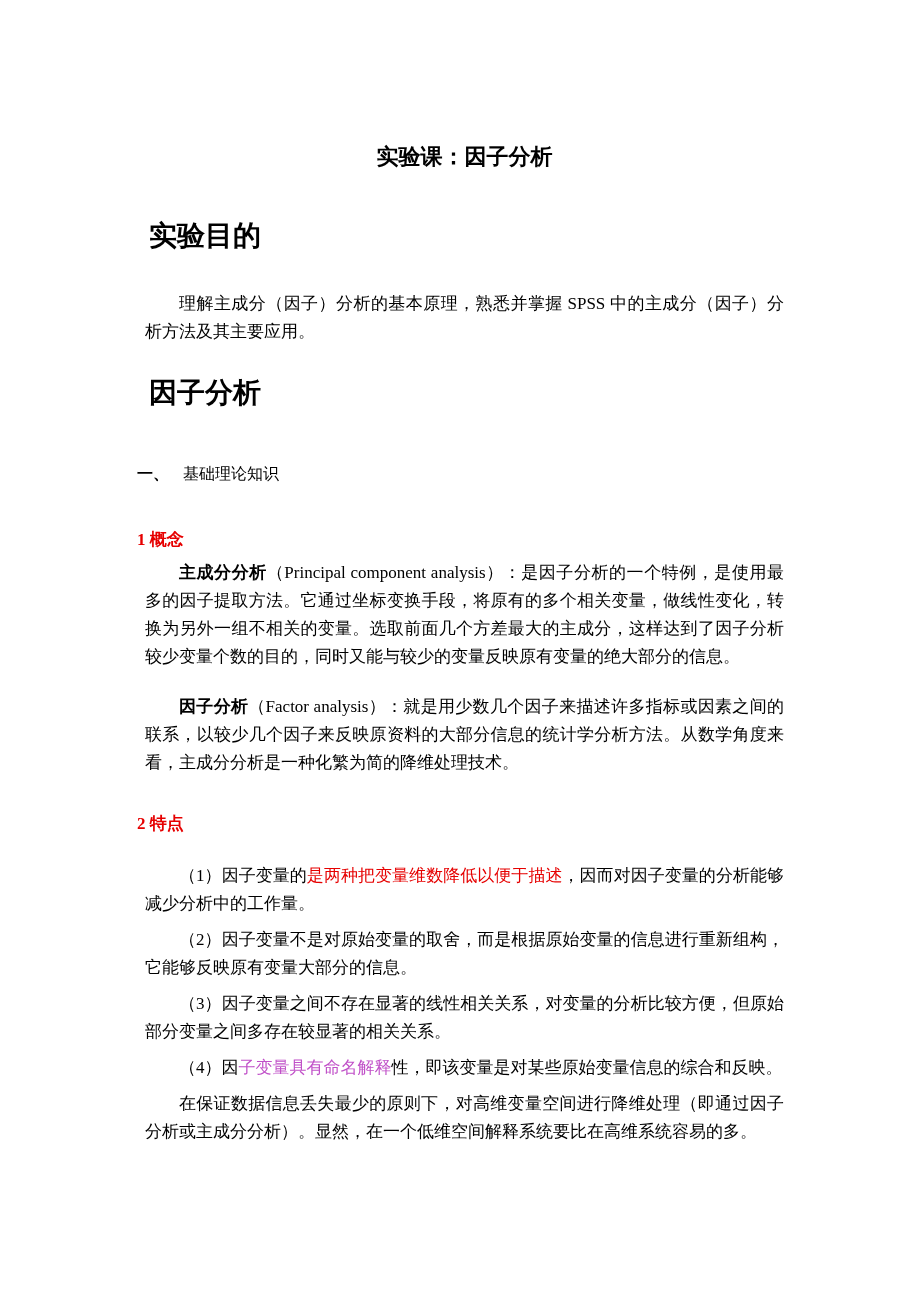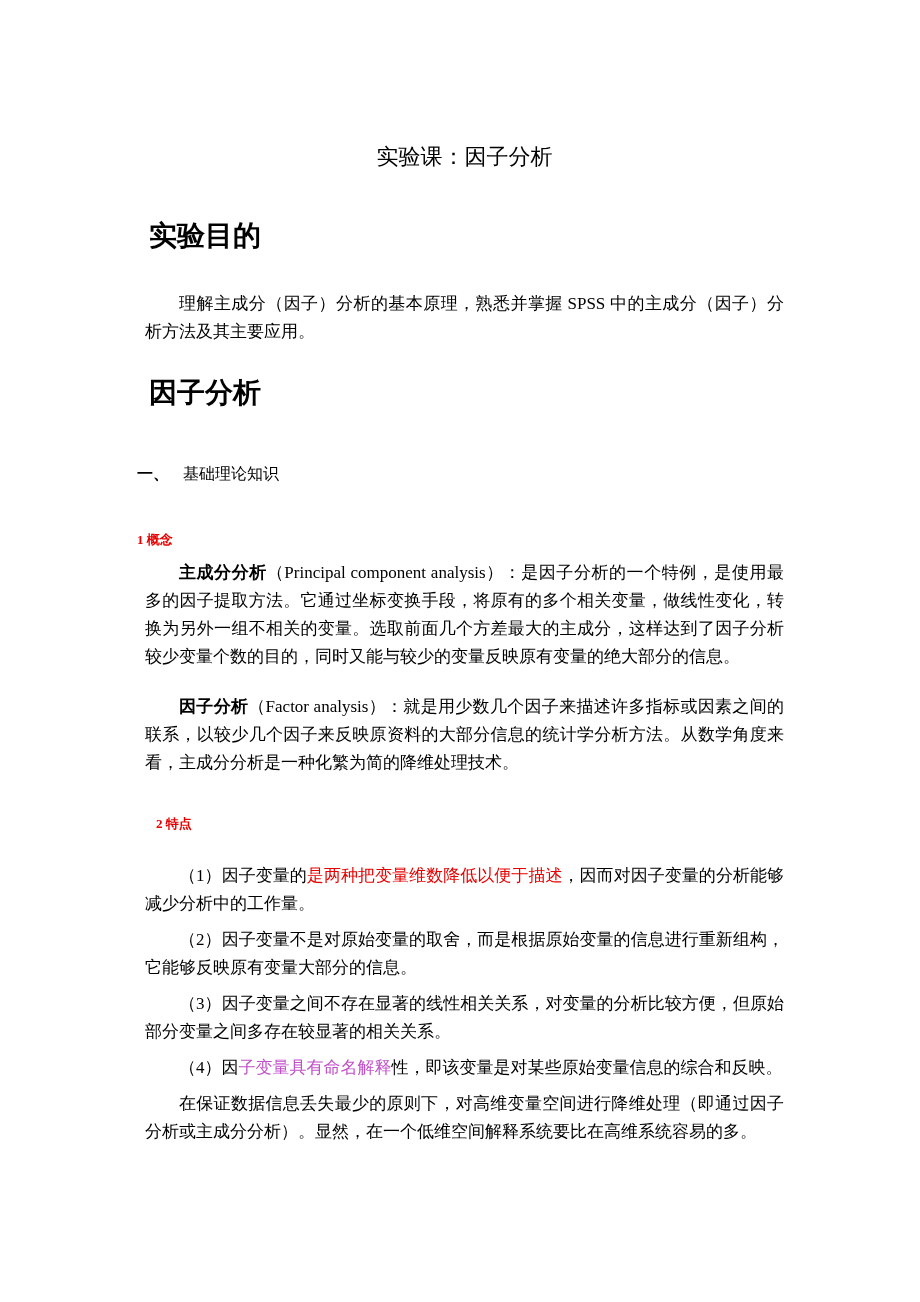--- a/index.html
+++ b/index.html
@@ -22,21 +22,21 @@
     overflow: hidden;
   }
   .page {
     width: 920px;
     height: 1302px;
     padding: 142px 128px 0 137px;
   }
   .doc-title {
     font-size: 22px;
     line-height: 30px;
-    font-weight: normal;
+    font-weight: bold;
     text-align: center;
     margin: 0;
   }
   .h1 {
     font-size: 28px;
     line-height: 34px;
     font-weight: bold;
     margin: 12px;
   }
   .h-purpose { margin-top: 47px; }
@@ -45,28 +45,28 @@
     margin-top: 51px;
     font-size: 16px;
     line-height: 26px;
     font-weight: normal;
   }
   .section-num {
     font-weight: bold;
     margin-right: 14px;
   }
   .sub-head {
-    font-size: 13px;
+    font-size: 17px;
     line-height: 22px;
     font-weight: bold;
     color: var(--red);
     margin: 0;
   }
   .sh-concept  { margin-top: 42px; }
-  .sh-features { margin-top: 36px; margin-left: 19px; }
+  .sh-features { margin-top: 36px; }
   .para {
     font-size: 17px;
     line-height: 28px;
     text-align: justify;
     text-indent: 2em;
     margin: 8px;
   }
   .p-purpose       { margin-top: 37px; }
   .p-concept-first { margin-top: 22px; }
   .p-feat-first    { margin-top: 27px; }

